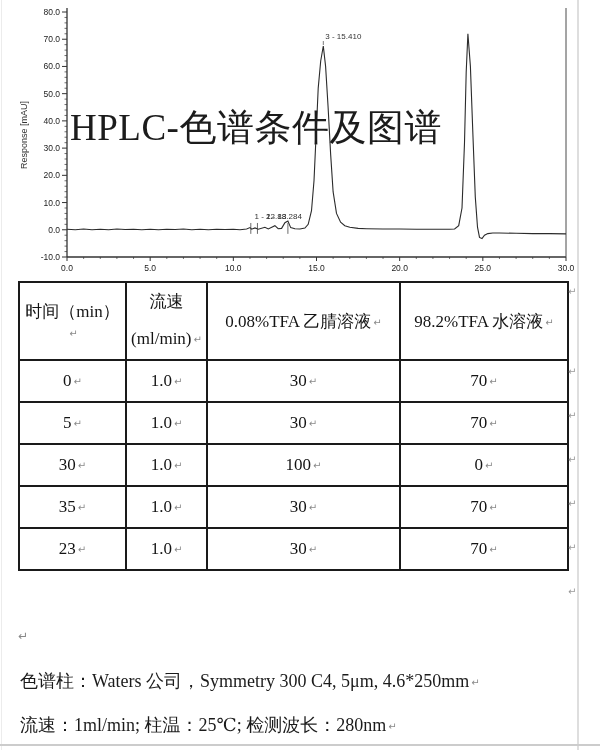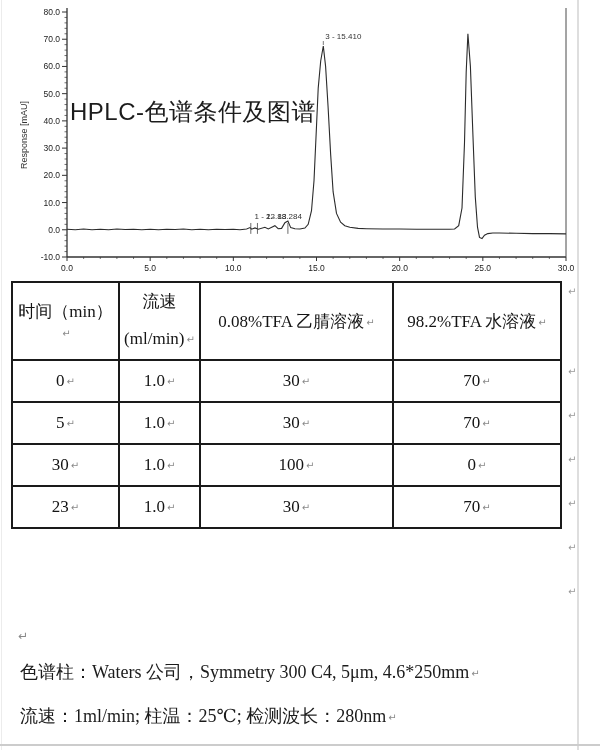--- a/index.html
+++ b/index.html
@@ -9,29 +9,29 @@
     overflow:hidden;
   }
   
   .page-edge-right{position:absolute;top:0;left:577px;width:2px;height:750px;background:#dedede;}
   .page-edge-bottom{position:absolute;left:0;top:744px;width:600px;height:2px;background:#cccccc;}
   .page-edge-left{position:absolute;top:0;left:1px;width:1px;height:750px;background:#ececec;}
 
   
   .chart-wrap{position:absolute;top:0;left:0;width:600px;height:278px;}
   .chart-title-overlay{
-    position:absolute;top:96px;left:70px;
-    font-family:Liberation Sans, sans-serif;
-    font-size:24px;font-weight:500;color:#1c1c1c;letter-spacing:0.5px;
+    position:absolute;top:103px;left:70px;
+    font-family:Liberation Serif, serif;
+    font-size:37px;font-weight:500;color:#1c1c1c;letter-spacing:0.5px;
     white-space:nowrap;
   }
 
   
   table.grad{
-    position:absolute;left:11px;top:281px;
+    position:absolute;left:18px;top:281px;
     border-collapse:collapse;table-layout:fixed;width:551px;
   }
   table.grad th,table.grad td{
     border:2px solid #1a1a1a;text-align:center;vertical-align:middle;
     font-size:17px;font-weight:normal;color:#141414;padding:0 2px;
     background:#fff;
   }
   table.grad thead th{height:76px;}
   table.grad tbody td{height:40px;}
   .hdr-flow-line{line-height:1.1;}
@@ -41,21 +41,21 @@
   .row-end-mark{
     position:absolute;left:568px;font-size:10px;color:#999;
     font-family:"DejaVu Sans",sans-serif;
   }
 
   
   .para-mark{
     position:absolute;left:18px;top:629px;font-size:12px;color:#888;
     font-family:"DejaVu Sans",sans-serif;
   }
-  .note-line{position:absolute;left:20px;font-size:18px;color:#1b1b1b;white-space:nowrap;}
+  .note-line{position:absolute;left:20px;font-size:18px;color:#1b1b1b;white-space:nowrap;margin-top:9px;}
   .note-1{top:660px;}
   .note-2{top:704px;}
 </style>
 </head>
 <body>
 
 <div class="page-edge-left"></div>
 <div class="page-edge-right"></div>
 <div class="page-edge-bottom"></div>
 
@@ -209,20 +209,26 @@
         <td><span>30</span><span class="rm">↵</span></td>
         <td><span>70</span><span class="rm">↵</span></td>
       </tr>
       <tr>
         <td><span>30</span><span class="rm">↵</span></td>
         <td><span>1.0</span><span class="rm">↵</span></td>
         <td><span>100</span><span class="rm">↵</span></td>
         <td><span>0</span><span class="rm">↵</span></td>
       </tr>
       <tr>
+        <td><span>35</span><span class="rm">↵</span></td>
+        <td><span>1.0</span><span class="rm">↵</span></td>
+        <td><span>30</span><span class="rm">↵</span></td>
+        <td><span>70</span><span class="rm">↵</span></td>
+      </tr>
+      <tr>
         <td><span>23</span><span class="rm">↵</span></td>
         <td><span>1.0</span><span class="rm">↵</span></td>
         <td><span>30</span><span class="rm">↵</span></td>
         <td><span>70</span><span class="rm">↵</span></td>
       </tr>
     </tbody>
 </table>
 
 <div id="row-marks">
     <span class="row-end-mark" style="top: 286px;">↵</span>

